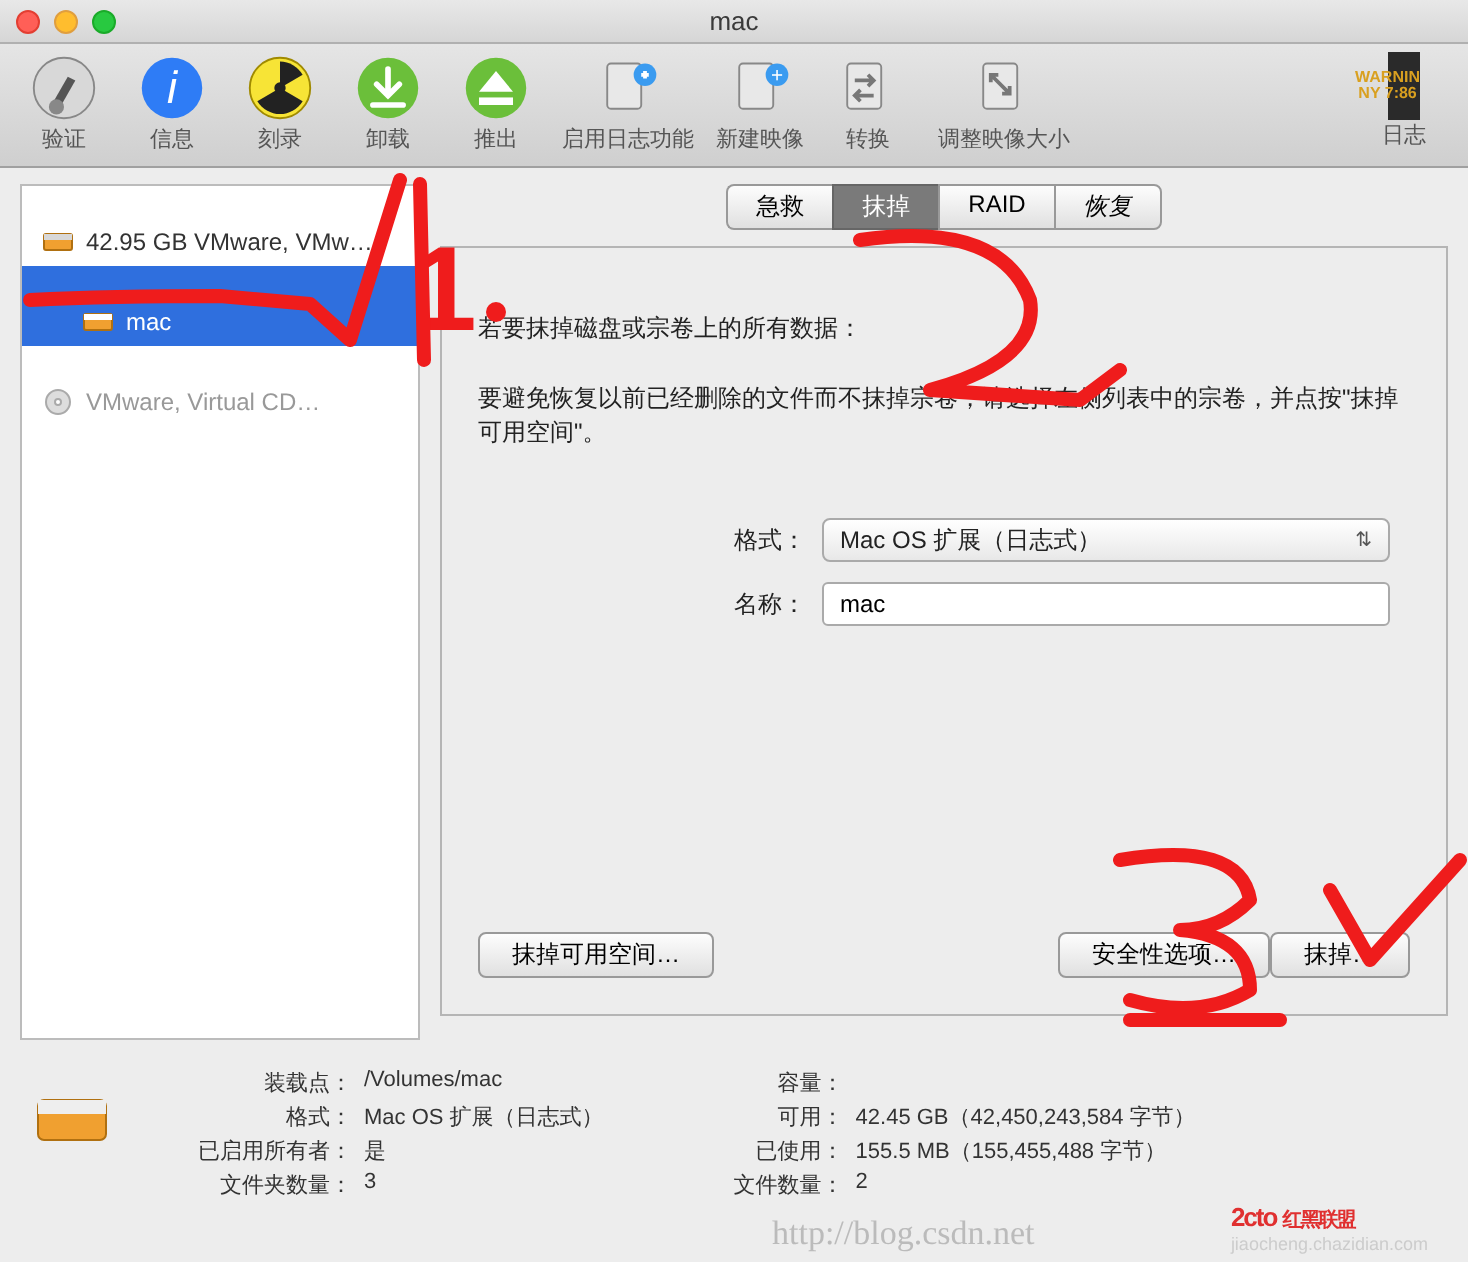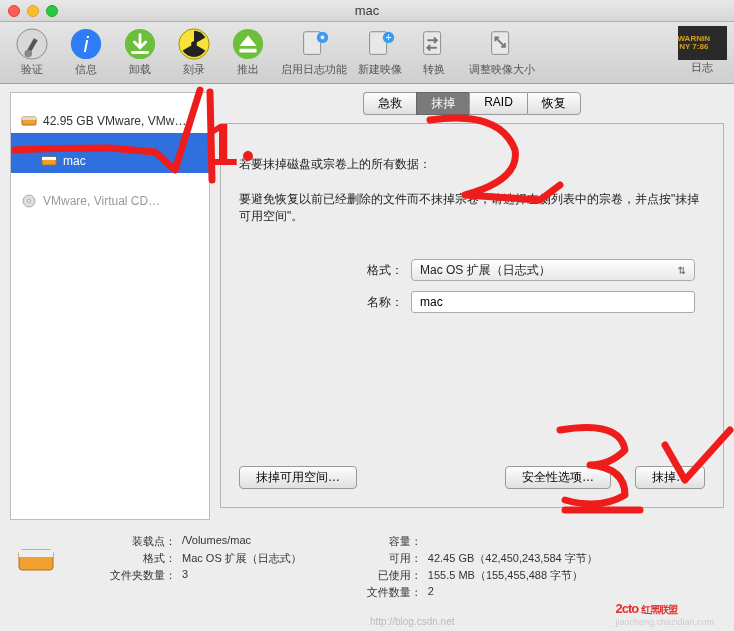--- a/index.html
+++ b/index.html
@@ -13,73 +13,73 @@
 .yellow{background:#ffbd2e;border:1px solid #e09e3e;}
 .green{background:#28c940;border:1px solid #1aab29;}
 .title { flex:1; text-align:center; font-size:13px; color:#3a3a3a; margin-left:-50px; }
 
 
 .toolbar { background:linear-gradient(#e5e5e5,#cfcfcf); padding:4px 8px 6px; display:flex; gap:6px; border-bottom:1px solid #a0a0a0; }
 .toolbtn { display:flex; flex-direction:column; align-items:center; width:48px; font-size:11px; color:#555; cursor:pointer; }
 .toolicon { width:36px; height:36px; display:flex; align-items:center; justify-content:center; }
 .toolicon svg { width:34px; height:34px; }
 .tool-spacer { flex:1; }
-.warnbox { width:49px; height:34px; background:#2a2a2a; display:flex; align-items:center; justify-content:flex-start; }
+.warnbox { width:16px; height:34px; background:#2a2a2a; display:flex; align-items:center; justify-content:flex-end; }
 .warnbox span { color:#d9a020; font-size:8px; font-weight:bold; line-height:8px; text-align:center; }
 
 
 .main { display:flex; height:444px; }
 .sidebar { width:200px; background:#fff; border:1px solid #bcbcbc; margin:8px 0 8px 10px; overflow:hidden; font-size:12px; }
 .disk-row { padding:20px 6px 4px 10px; display:flex; align-items:center; gap:6px; color:#333; }
 .disk-row.indent { padding-left:30px; }
 .disk-row.selected { background:#2f6fde; color:#fff; }
 .disk-row.dim { color:#999; }
 .disk-icon { width:16px; height:16px; }
 
 .content { flex:1; margin:8px 10px 8px 10px; position:relative; }
 .tabbar { display:flex; justify-content:center; margin-bottom:8px; }
 .segtab { font-size:12px; padding:2px 14px; border:1px solid #999; background:linear-gradient(#fdfdfd,#e0e0e0); cursor:pointer; border-right:none; }
 .segtab:first-child { border-radius:4px 0 0 4px; }
-.segtab:last-child { border-radius:0 4px 4px 0; border-right:1px solid #999; }
+.segtab:last-child { border-radius:0 4px 4px 0; border-right:1px solid #999;font-style:italic; }
 .segtab.active { background:#7a7a7a; color:#fff; border-color:#666; }
 
 .panel { border:1px solid #b5b5b5; background:#ededed; padding:14px 18px 18px; height:385px; position:relative; }
 .intro { font-size:12px; color:#222; }
 .intro ol { margin:4px 0 8px 26px; list-style:decimal; }
 .intro ol li { margin:2px 0; }
 .intro p { margin:18px 0; }
 
 .form-row { display:flex; align-items:center; gap:8px; font-size:12px; color:#222; }
 .form-row label { width:54px; text-align:right; }
 .combo { flex:1; height:22px; border:1px solid #aaa; border-radius:4px; background:linear-gradient(#fff,#e8e8e8); padding:2px 8px; display:flex; align-items:center; justify-content:space-between; font-size:12px; }
 .combo .caret { font-size:10px; color:#555; }
 .textin { flex:1; height:22px; border:1px solid #aaa; border-radius:3px; padding:2px 8px; font-size:12px; background:#fff; }
 .form-area { margin-left:110px; margin-right:10px; margin-top:34px; }
 .form-area .form-row + .form-row { margin-top:10px; }
 
-.action-row { position:absolute; bottom:18px; left:18px; right:18px; display:flex; gap:24px; }
+.action-row { position:absolute; bottom:18px; left:18px; right:18px; display:flex; gap:0; }
 .btn { font-size:12px; padding:2px 16px; border:1px solid #999; border-radius:4px; background:linear-gradient(#fdfdfd,#e0e0e0); cursor:pointer; }
 .action-row .spacer { flex:1; }
 
 
 .footer { display:flex; padding:6px 12px 10px 16px; font-size:11px; color:#333; gap:30px; }
 .footer-icon { width:40px; height:40px; margin-top:6px; }
 .kv-col { display:flex; flex-direction:column; gap:2px; }
 .kv { display:flex; }
 .kv .k { text-align:right; min-width:96px; padding-right:6px; }
 
 
 .anno { position:absolute; left:0; top:0; width:734px; height:631px; pointer-events:none; }
 .anno path, .anno polyline, .anno line { stroke:#ef1c1c; stroke-width:7; fill:none; stroke-linecap:round; stroke-linejoin:round; }
 .anno text { fill:#ef1c1c; font-size:60px; font-weight:bold; font-family:Arial; }
 
 .watermark { position:absolute; right:20px; bottom:4px; font-size:11px; color:#888; }
 .wm-red { color:#e03030; font-weight:bold; font-size:13px; letter-spacing:-1px; }
 .wm-sub { font-size:9px; color:#ccc; display:block; text-align:right; }
-.csdn { position:absolute; bottom:4px; left:370px; font-size:10px; color:#bbb; }
+.csdn { position:absolute; bottom:4px; left:386px; font-size:17px; color:#bbb;font-family:Liberation Serif, serif; }
 </style>
 </head>
 <body>
 
 <div class="titlebar">
   <div class="traffic-lights">
     <div class="tlight red"></div>
     <div class="tlight yellow"></div>
     <div class="tlight green"></div>
   </div>
@@ -98,46 +98,46 @@
     <span>验证</span>
   </div>
   <div class="toolbtn">
     <div class="toolicon">
         <svg viewBox="0 0 36 36">
           <circle cx="18" cy="18" r="16" fill="#2e7cf6"></circle>
           <text x="18" y="26" text-anchor="middle" font-size="24" font-style="italic" font-family="Georgia" fill="#fff">i</text>
         </svg>
       </div>
     <span>信息</span>
-  </div>
-  <div class="toolbtn">
-    <div class="toolicon">
-        <svg viewBox="0 0 36 36">
-          <circle cx="18" cy="18" r="16" fill="#6bbf3a"></circle>
-          <path d="M18 8 L18 22 M12 16 L18 22 L24 16" stroke="#fff" stroke-width="3" fill="none" stroke-linecap="round"></path>
-          <line x1="10" y1="27" x2="26" y2="27" stroke="#fff" stroke-width="3" stroke-linecap="round"></line>
-        </svg>
-      </div>
-    <span>卸载</span>
   </div>
   <div class="toolbtn">
     <div class="toolicon">
         <svg viewBox="0 0 36 36">
           <circle cx="18" cy="18" r="16" fill="#f7e436" stroke="#a08a00"></circle>
           <g fill="#222">
             <path d="M18 18 L18 4 A14 14 0 0 1 30 11 Z"></path>
             <path d="M18 18 L30 25 A14 14 0 0 1 6 25 Z"></path>
             <path d="M18 18 L6 11 A14 14 0 0 1 18 4 Z" fill="none"></path>
             <path d="M18 18 L6 11 A14 14 0 0 0 6 25 Z" fill="none"></path>
             <path d="M18 18 L18 4 A14 14 0 0 0 6 11 Z" fill="none"></path>
           </g>
           <circle cx="18" cy="18" r="3" fill="#222"></circle>
         </svg>
       </div>
     <span>刻录</span>
+  </div>
+  <div class="toolbtn">
+    <div class="toolicon">
+        <svg viewBox="0 0 36 36">
+          <circle cx="18" cy="18" r="16" fill="#6bbf3a"></circle>
+          <path d="M18 8 L18 22 M12 16 L18 22 L24 16" stroke="#fff" stroke-width="3" fill="none" stroke-linecap="round"></path>
+          <line x1="10" y1="27" x2="26" y2="27" stroke="#fff" stroke-width="3" stroke-linecap="round"></line>
+        </svg>
+      </div>
+    <span>卸载</span>
   </div>
   <div class="toolbtn">
     <div class="toolicon">
         <svg viewBox="0 0 36 36">
           <circle cx="18" cy="18" r="16" fill="#6bbf3a"></circle>
           <path d="M18 9 L27 20 L9 20 Z" fill="#fff"></path>
           <rect x="9" y="23" width="18" height="4" fill="#fff"></rect>
         </svg>
       </div>
     <span>推出</span>
@@ -260,20 +260,24 @@
   <div class="kv-col">
     <div class="kv">
         <span class="k">装载点：</span>
         <span>/Volumes/mac</span>
       </div>
     <div class="kv">
         <span class="k">格式：</span>
         <span>Mac OS 扩展（日志式）</span>
       </div>
     <div class="kv">
+        <span class="k">已启用所有者：</span>
+        <span>是</span>
+      </div>
+    <div class="kv">
         <span class="k">文件夹数量：</span>
         <span>3</span>
       </div>
   </div>
   <div class="kv-col">
     <div class="kv">
         <span class="k">容量：</span>
       </div>
     <div class="kv">
         <span class="k">可用：</span>

